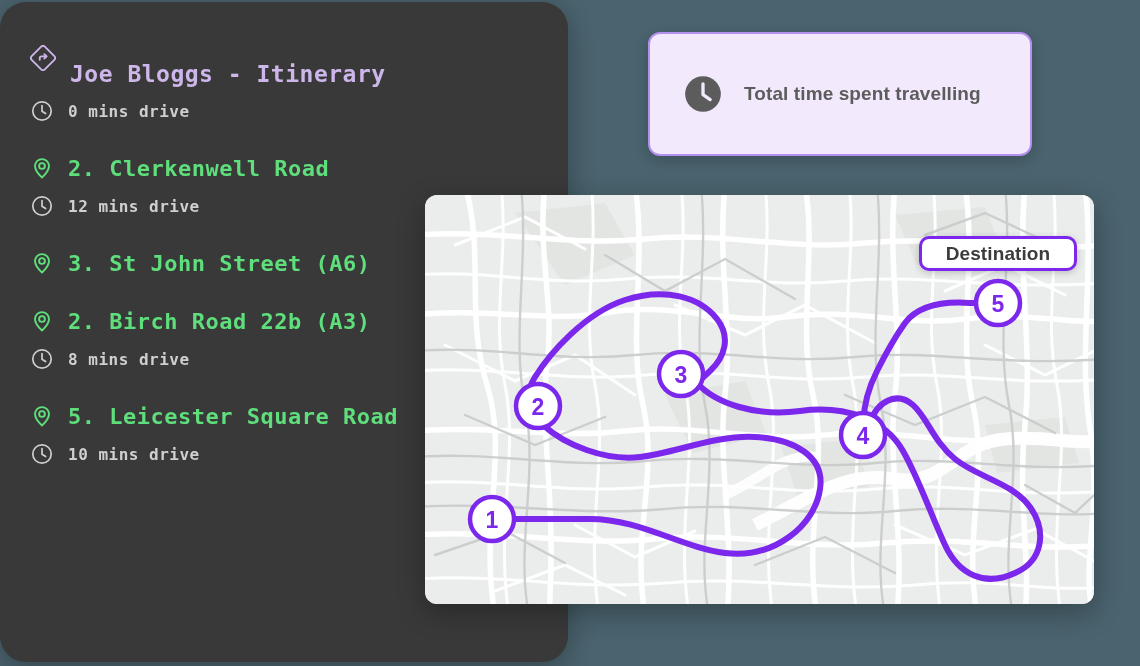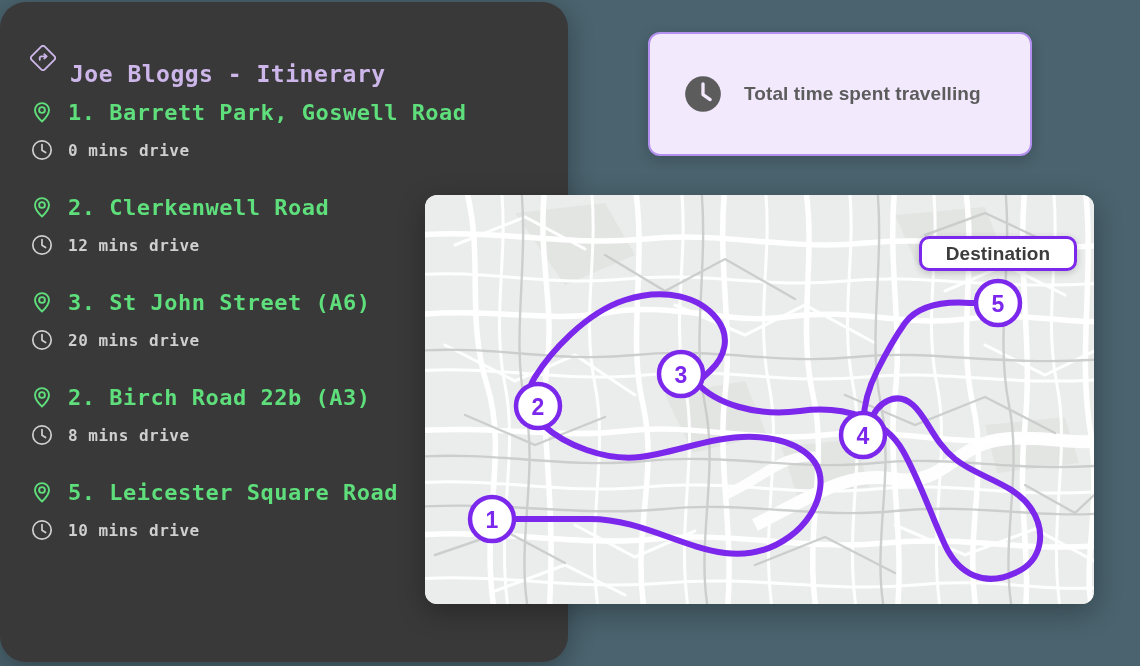--- a/index.html
+++ b/index.html
@@ -186,77 +186,59 @@
         <rect x="3.4" y="3.4" width="17.2" height="17.2" rx="2.4" transform="rotate(45 12 12)"></rect>
         <path d="M9 13.6v-1.5a1.6 1.6 0 0 1 1.6-1.6h4.2"></path>
         <path d="M13.2 8.6 15.4 10.5 13.2 12.4"></path>
       </svg>
     </span>
     <span class="title-text">Joe Bloggs - Itinerary</span>
   </div>
 
   <div id="stops-list">
       <div class="stop-block">
+        <div class="drive-row">
+          <span class="icon">
+            <svg class="icon-svg" width="24" height="24" viewBox="0 0 24 24" fill="none" stroke="#cfcfcf" stroke-width="1.7" stroke-linecap="round" stroke-linejoin="round">
+      <circle cx="12" cy="12" r="9.2"></circle>
+      <path d="M12 6.6v5.6l3.6 2.3"></path>
+            </svg>
+          </span>
+          <span class="drive-text">0 mins drive</span>
+        </div>
+      </div>
+      <div class="stop-block">
         <div class="stop-row">
           <span class="icon">
             <svg class="icon-svg" width="24" height="24" viewBox="0 0 24 24" fill="none" stroke="#5fde7c" stroke-width="1.9" stroke-linecap="round" stroke-linejoin="round">
       <path d="M12 21.5s7-6.3 7-11.4A7 7 0 0 0 5 10.1c0 5.1 7 11.4 7 11.4z"></path>
       <circle cx="12" cy="10" r="2.9"></circle>
             </svg>
           </span>
-          <span class="stop-name">1. Barrett Park, Goswell Road</span>
+          <span class="stop-name">2. Clerkenwell Road</span>
         </div>
         <div class="drive-row">
           <span class="icon">
             <svg class="icon-svg" width="24" height="24" viewBox="0 0 24 24" fill="none" stroke="#cfcfcf" stroke-width="1.7" stroke-linecap="round" stroke-linejoin="round">
       <circle cx="12" cy="12" r="9.2"></circle>
       <path d="M12 6.6v5.6l3.6 2.3"></path>
             </svg>
           </span>
-          <span class="drive-text">0 mins drive</span>
+          <span class="drive-text">12 mins drive</span>
         </div>
       </div>
       <div class="stop-block">
         <div class="stop-row">
           <span class="icon">
             <svg class="icon-svg" width="24" height="24" viewBox="0 0 24 24" fill="none" stroke="#5fde7c" stroke-width="1.9" stroke-linecap="round" stroke-linejoin="round">
       <path d="M12 21.5s7-6.3 7-11.4A7 7 0 0 0 5 10.1c0 5.1 7 11.4 7 11.4z"></path>
       <circle cx="12" cy="10" r="2.9"></circle>
             </svg>
           </span>
-          <span class="stop-name">2. Clerkenwell Road</span>
-        </div>
-        <div class="drive-row">
-          <span class="icon">
-            <svg class="icon-svg" width="24" height="24" viewBox="0 0 24 24" fill="none" stroke="#cfcfcf" stroke-width="1.7" stroke-linecap="round" stroke-linejoin="round">
-      <circle cx="12" cy="12" r="9.2"></circle>
-      <path d="M12 6.6v5.6l3.6 2.3"></path>
-            </svg>
-          </span>
-          <span class="drive-text">12 mins drive</span>
-        </div>
-      </div>
-      <div class="stop-block">
-        <div class="stop-row">
-          <span class="icon">
-            <svg class="icon-svg" width="24" height="24" viewBox="0 0 24 24" fill="none" stroke="#5fde7c" stroke-width="1.9" stroke-linecap="round" stroke-linejoin="round">
-      <path d="M12 21.5s7-6.3 7-11.4A7 7 0 0 0 5 10.1c0 5.1 7 11.4 7 11.4z"></path>
-      <circle cx="12" cy="10" r="2.9"></circle>
-            </svg>
-          </span>
           <span class="stop-name">3. St John Street (A6)</span>
-        </div>
-        <div class="drive-row">
-          <span class="icon">
-            <svg class="icon-svg" width="24" height="24" viewBox="0 0 24 24" fill="none" stroke="#cfcfcf" stroke-width="1.7" stroke-linecap="round" stroke-linejoin="round">
-      <circle cx="12" cy="12" r="9.2"></circle>
-      <path d="M12 6.6v5.6l3.6 2.3"></path>
-            </svg>
-          </span>
-          <span class="drive-text">20 mins drive</span>
         </div>
       </div>
       <div class="stop-block">
         <div class="stop-row">
           <span class="icon">
             <svg class="icon-svg" width="24" height="24" viewBox="0 0 24 24" fill="none" stroke="#5fde7c" stroke-width="1.9" stroke-linecap="round" stroke-linejoin="round">
       <path d="M12 21.5s7-6.3 7-11.4A7 7 0 0 0 5 10.1c0 5.1 7 11.4 7 11.4z"></path>
       <circle cx="12" cy="10" r="2.9"></circle>
             </svg>
           </span>

